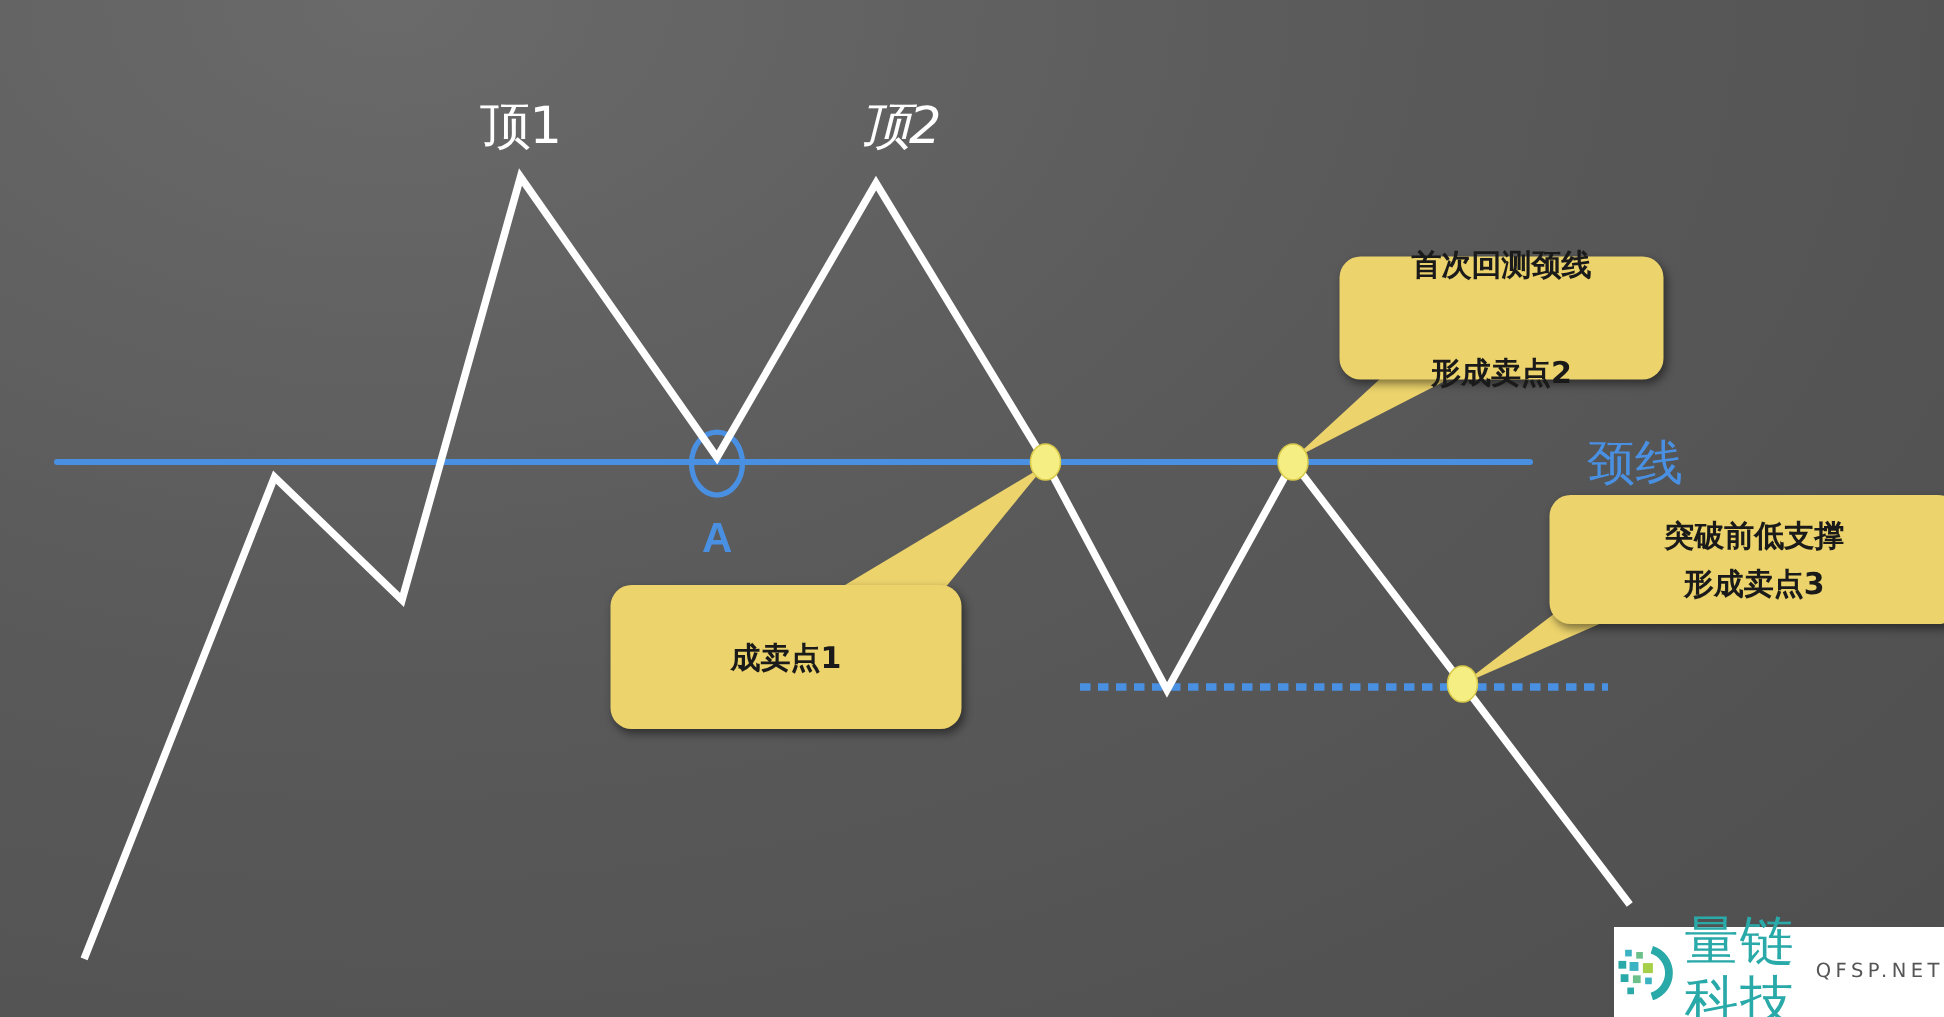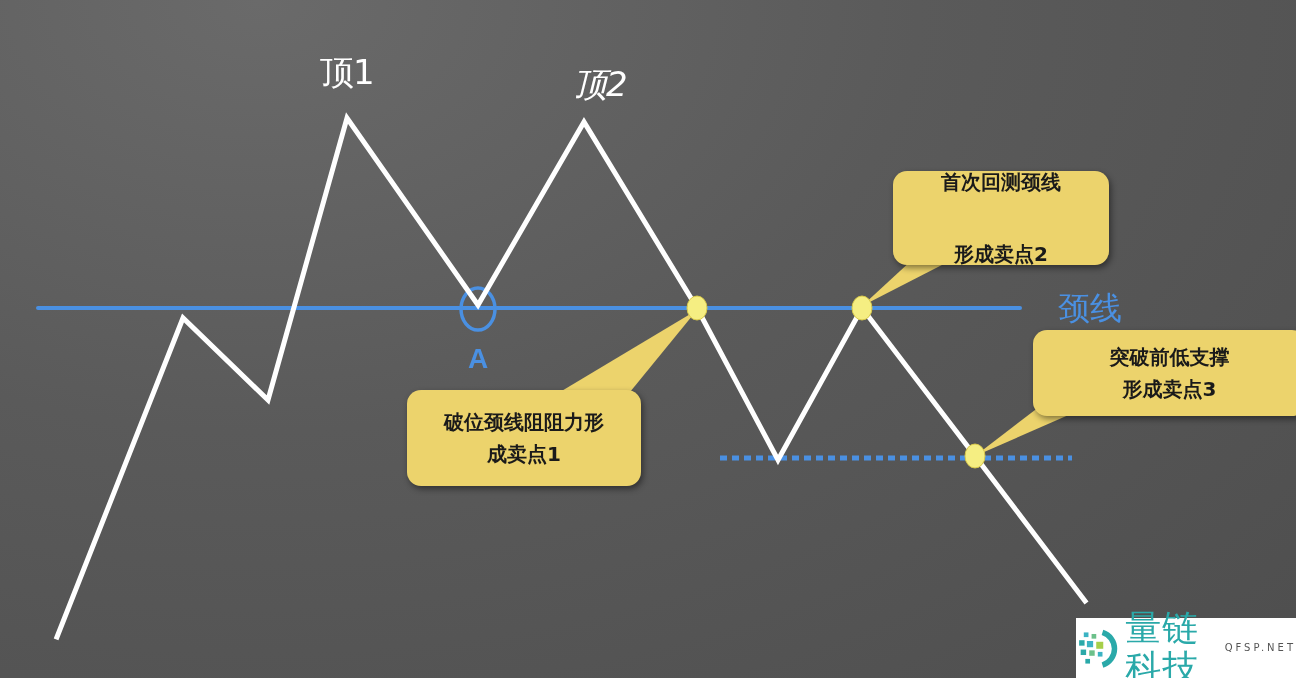--- a/index.html
+++ b/index.html
@@ -26,21 +26,21 @@
     color: #1a1a1a; font-size: 20px; font-weight: bold; text-align: center;
     display: flex; flex-direction: column; justify-content: center; align-items: center;
     line-height: 32px;
   }
   .logo {
     position: absolute; left: 1076px; top: 618px; width: 220px; height: 60px;
     background: #ffffff; display: flex; align-items: center;
   }
   .logo-text-wrap { display: flex; flex-direction: row; align-items: center; margin-left: 4px; }
   .logo-cn { color: #2aa9a9; font-size: 36px; line-height: 40px; font-family: "DejaVu Serif", serif; letter-spacing: 1px; }
-  .logo-en { color: #555; font-size: 10px; letter-spacing: 3px; line-height: 12px; }
+  .logo-en { color: #555; font-size: 13px; letter-spacing: 3px; line-height: 12px; }
 </style>
 </head>
 <body>
 
 <svg id="stage" width="1296" height="678" viewBox="0 0 1296 678">
 
   <line x1="38" y1="308" x2="1020" y2="308" stroke="#4a90e2" stroke-width="4" stroke-linecap="round"></line>
 
   <line x1="720" y1="458" x2="1072" y2="458" stroke="#4a90e2" stroke-width="5" stroke-dasharray="7,5"></line>
 
@@ -50,33 +50,32 @@
   <polygon points="862,306 925,248 975,248" fill="#ecd36c"></polygon>
   <polygon points="975,456 1035,410 1080,410" fill="#ecd36c"></polygon>
 
   <polyline id="price-path" fill="none" stroke="#ffffff" stroke-width="5" stroke-linejoin="miter" stroke-linecap="square" points="57,637 183,318 268,400 347,118 478,305 584,122 697,308 778,460 862,308 975,456 1085,601"></polyline>
 
   <ellipse cx="697" cy="308" rx="10" ry="12" fill="#f5ee82" stroke="#d9c94a" stroke-width="1"></ellipse>
   <ellipse cx="862" cy="308" rx="10" ry="12" fill="#f5ee82" stroke="#d9c94a" stroke-width="1"></ellipse>
   <ellipse cx="975" cy="456" rx="10" ry="12" fill="#f5ee82" stroke="#d9c94a" stroke-width="1"></ellipse>
 </svg>
 
-<div class="peak-label" style="left:320px; top:55px;text-align:right;">顶1</div>
+<div class="peak-label" style="left:320px; top:67px;text-align:right;">顶1</div>
 <div class="peak-label" style="left:573px; top:67px;font-style:italic;">顶2</div>
 
 <div class="a-label" style="left:468px; top:345px;">A</div>
 
 <div class="neck-label" style="left:1058px; top:292px;">颈线</div>
 
 <div class="callout" style="left:407px; top:390px; width:234px; height:96px;">
-  <span>破位颈线阻阻力形</span>
   <span>成卖点1</span>
 </div>
 
-<div class="callout" style="left:893px; top:171px; width:216px; height:94px;gap:40px;">
+<div class="callout" style="left:893px; top:171px; width:216px; height:82px;gap:40px;">
   <span>首次回测颈线</span>
   <span>形成卖点2</span>
 </div>
 
 <div class="callout" style="left:1033px; top:330px; width:273px; height:86px;">
   <span>突破前低支撑</span>
   <span>形成卖点3</span>
 </div>
 
 <div class="logo">

